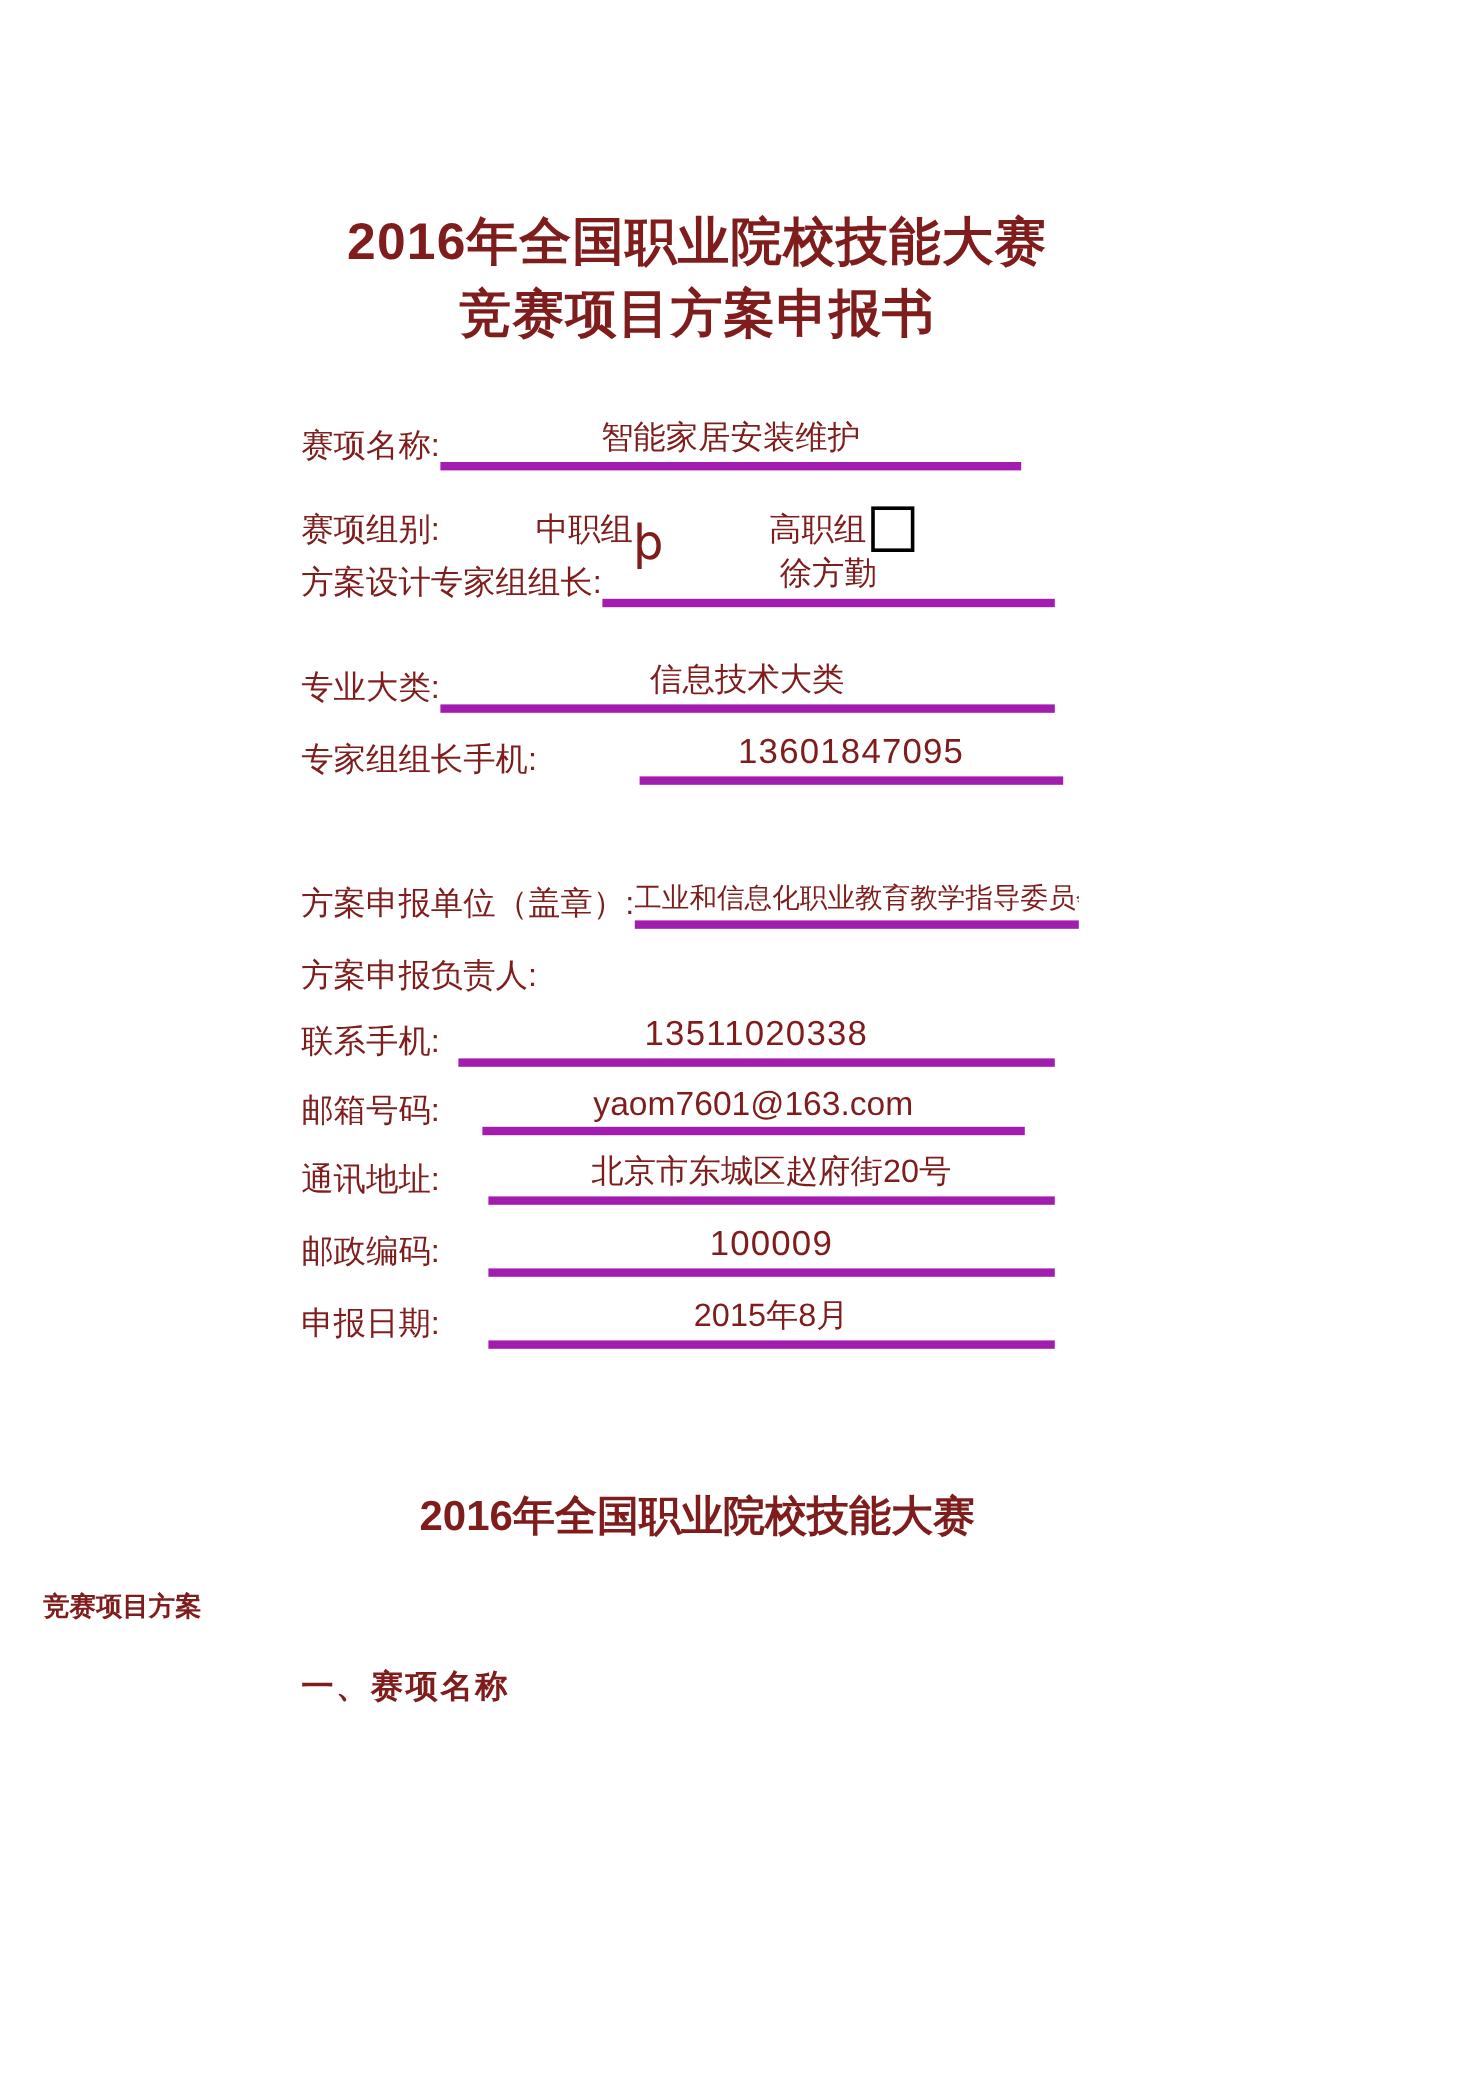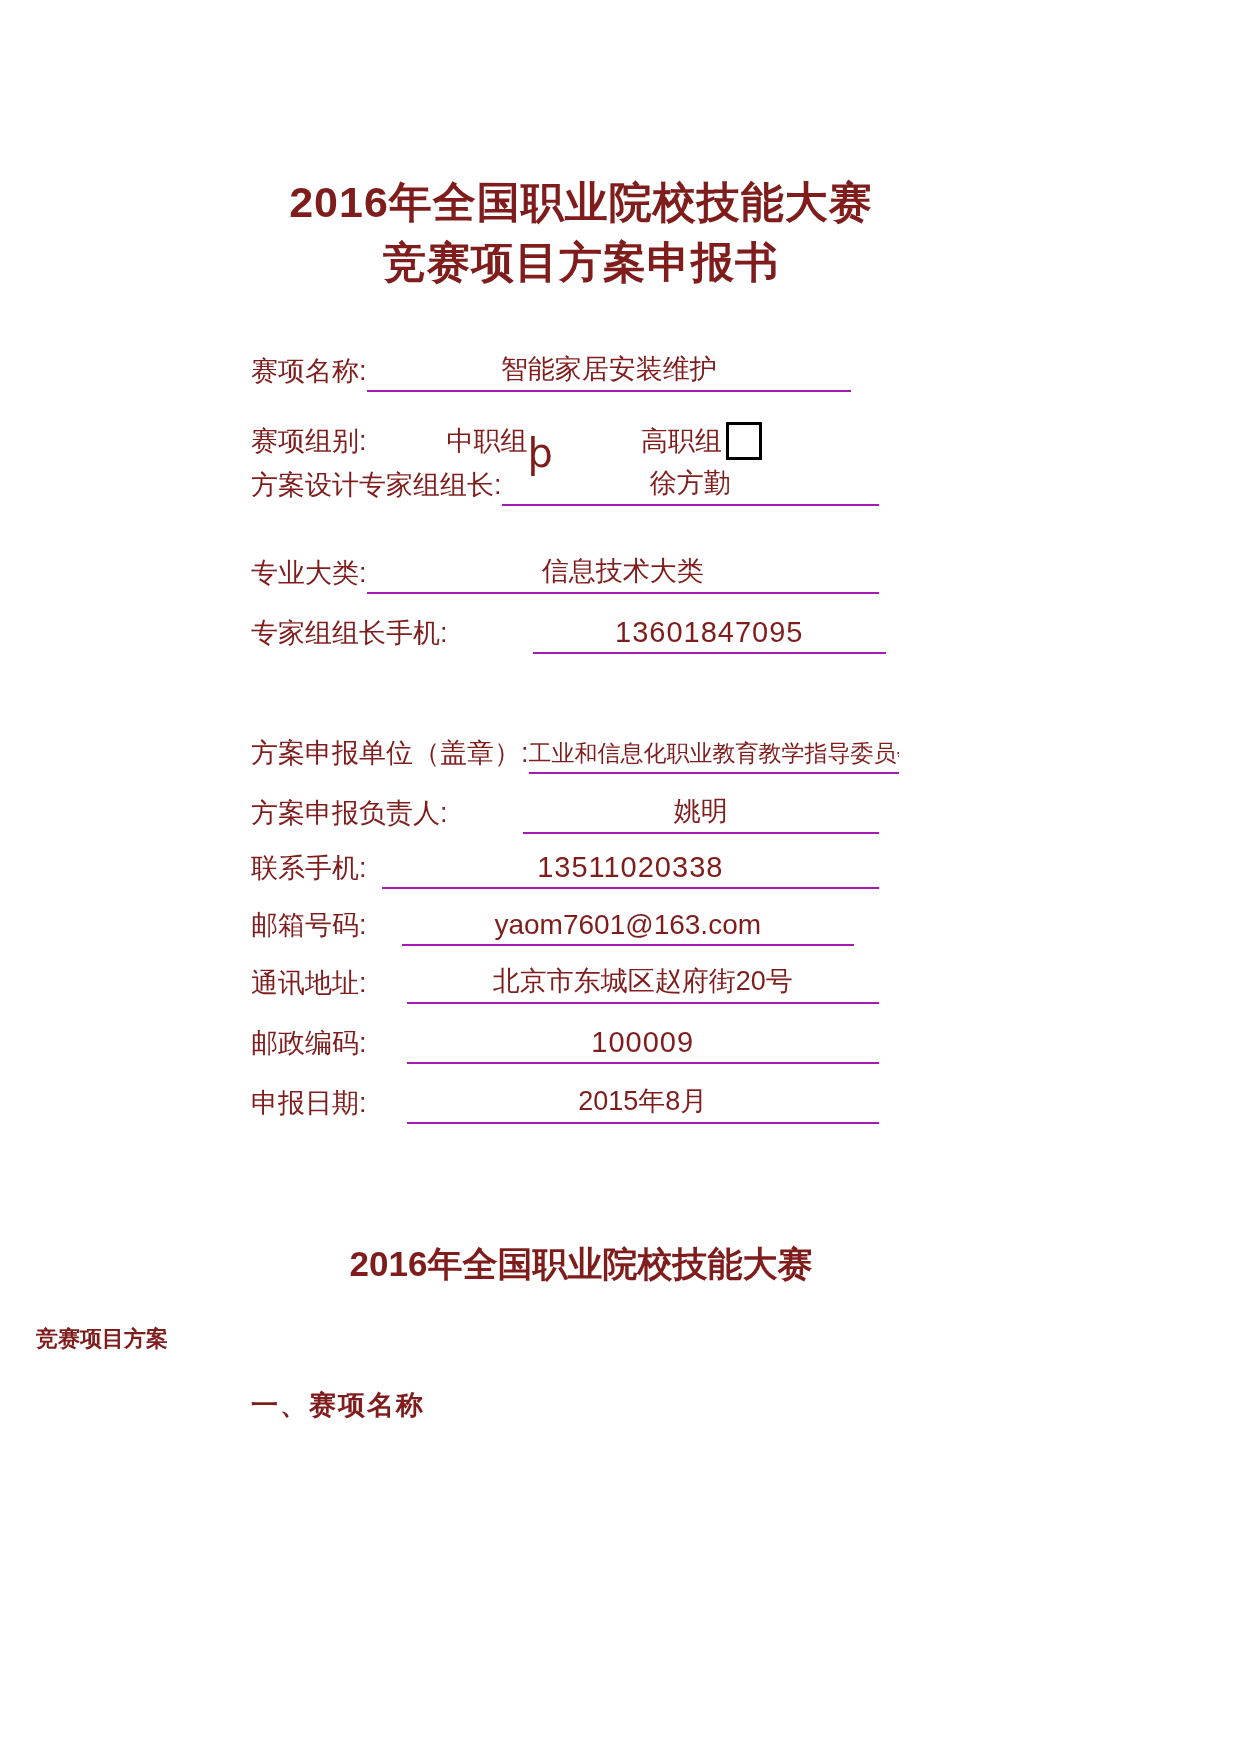--- a/index.html
+++ b/index.html
@@ -35,21 +35,21 @@
     font-size:27px;
     white-space:nowrap;
   }
   .w600 { width:600px; }
   .w603 { width:603px; }
   .w635 { width:635px;gap:20px; }
   .w648 { width:648px; }
   .label { padding-bottom:3px; }
   .line {
     flex:1;
-    border-bottom:2px solid #a21caf;
+    border-bottom:7px solid #a21caf;
     text-align:center;
     padding-bottom:3px;
     overflow:hidden;
   }
   .g15 { margin-left:15px; }
   .g40 { margin-left:40px; }
   .g65 { margin-left:65px; }
   .g75 { margin-left:75px; }
   .num   { font-size:29px; letter-spacing:1px; }
   .email { font-size:28px; }
@@ -173,23 +173,20 @@
 
       <div class="row mt76 w648">
         <span class="label">方案申报单位（盖章）:</span>
         <span class="line">
           <span class="small-value">工业和信息化职业教育教学指导委员会</span>
         </span>
       </div>
 
       <div class="row mt16">
         <span class="label">方案申报负责人:</span>
-        <span class="line g75">
-          <span>姚明</span>
-        </span>
       </div>
 
       <div class="row mt11">
         <span class="label">联系手机:</span>
         <span class="line g15">
           <span class="num">13511020338</span>
         </span>
       </div>
 
       <div class="row mt13 w603">

